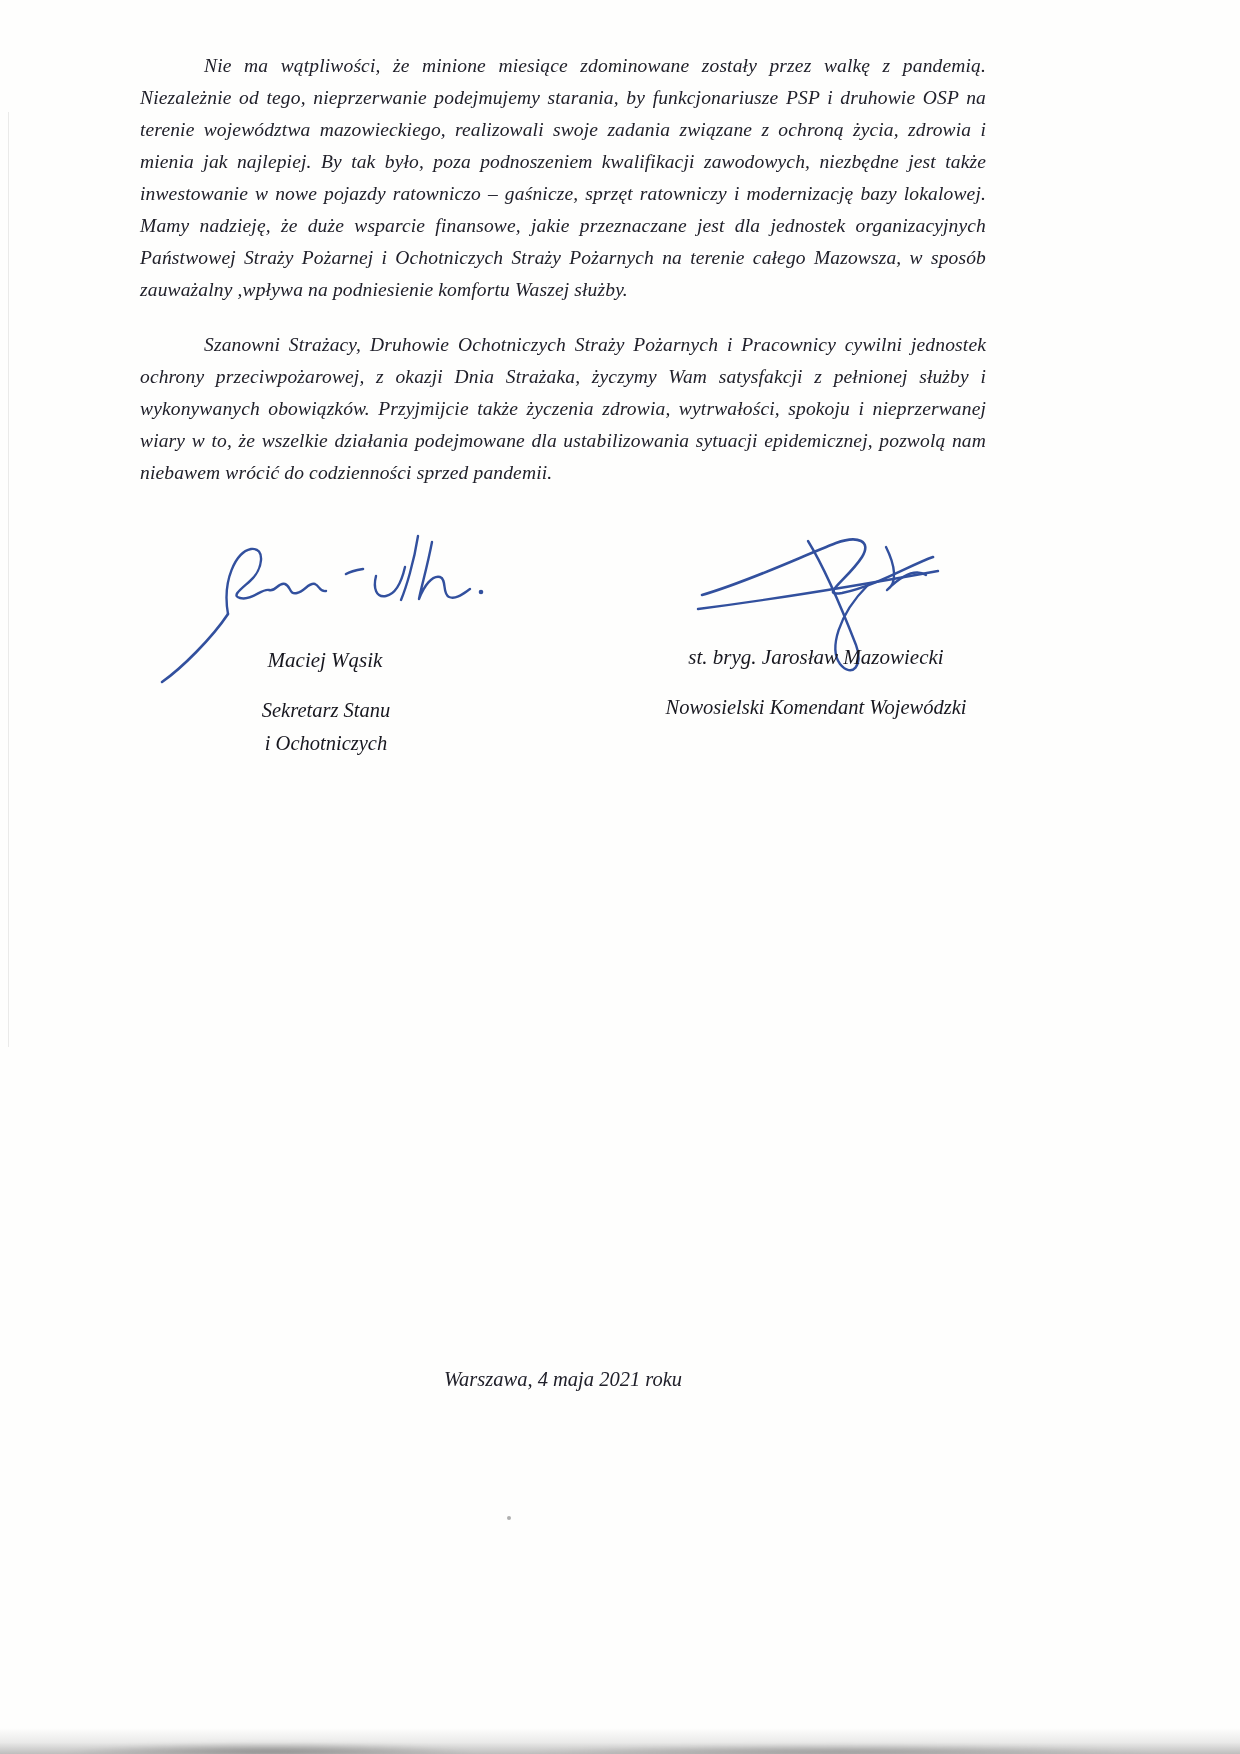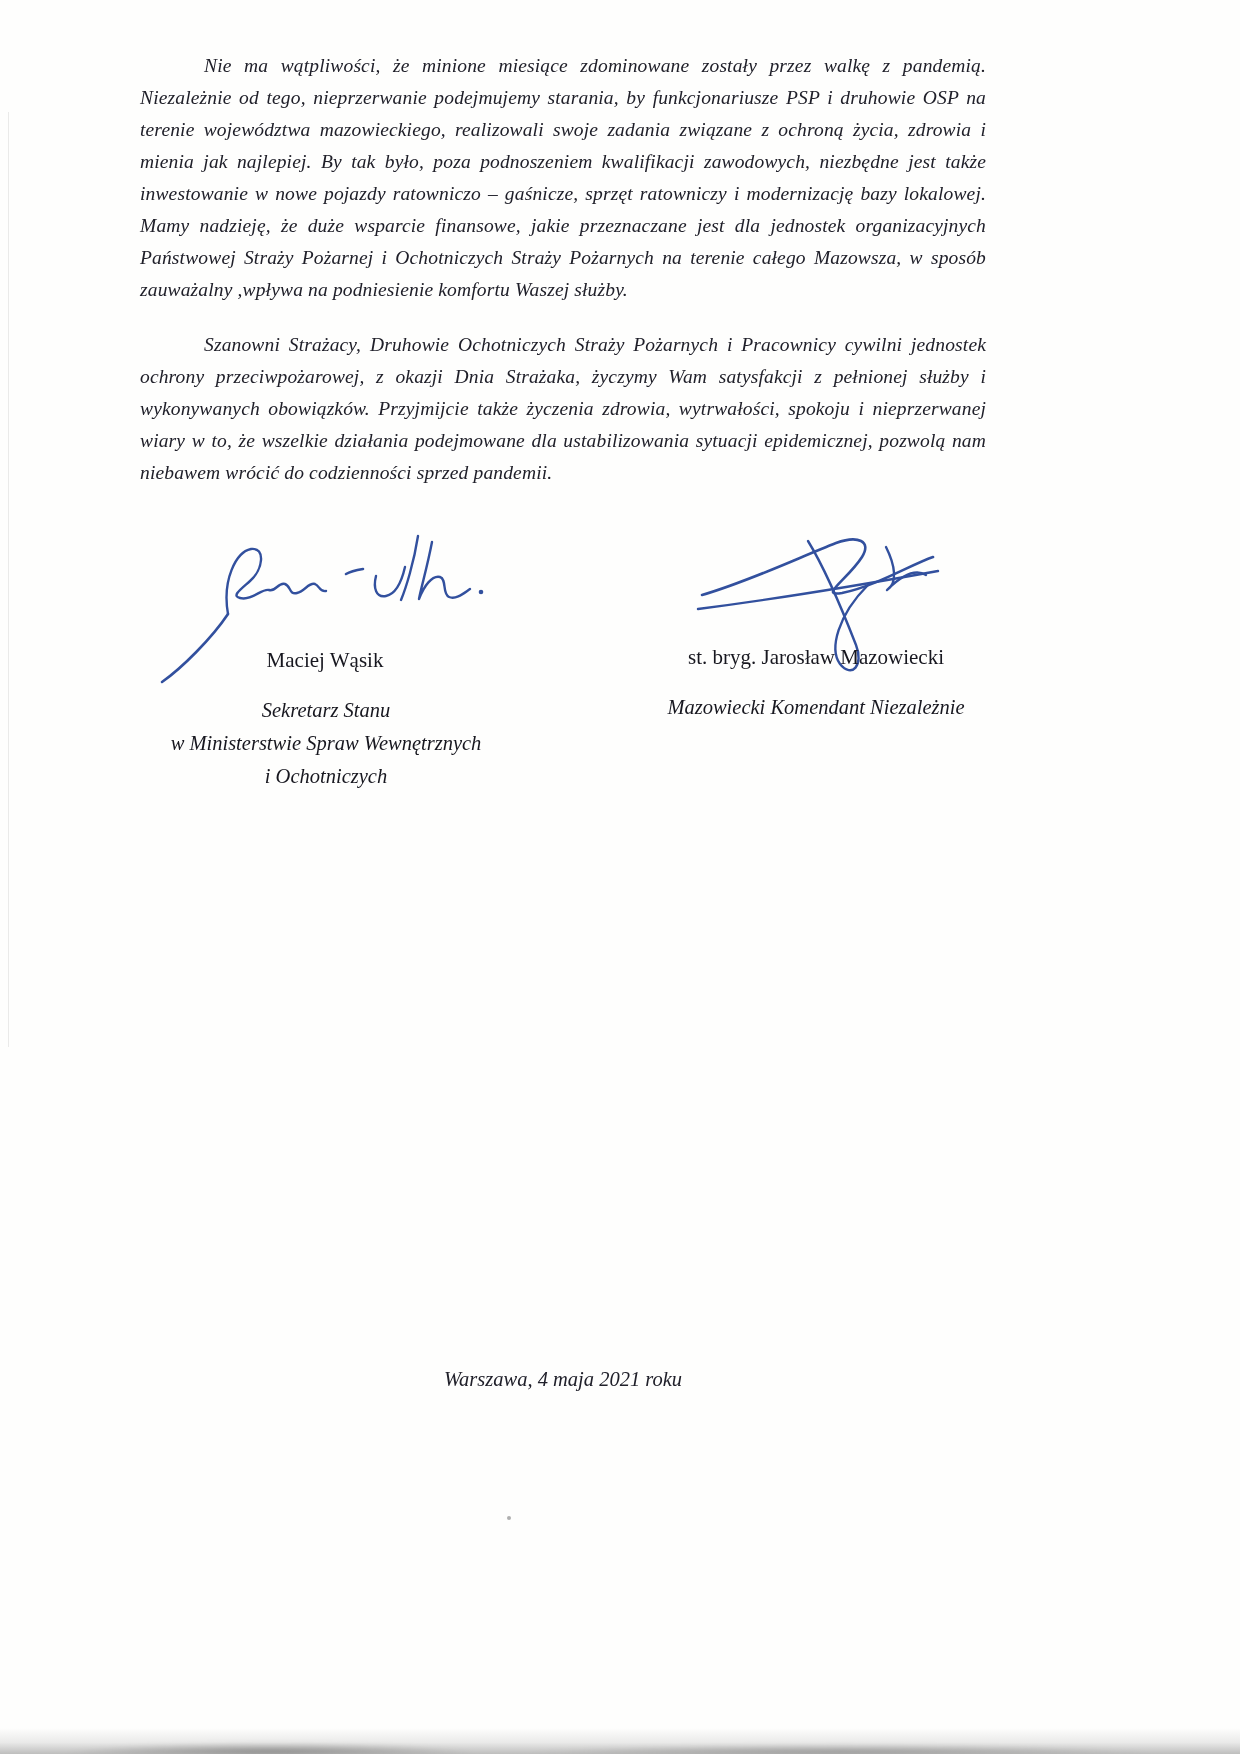--- a/index.html
+++ b/index.html
@@ -45,20 +45,21 @@
   }
   .sig-ink svg path, .sig-ink svg circle {
     stroke: currentColor;
     fill: none;
     stroke-linecap: round;
     stroke-linejoin: round;
   }
   .sig-ink svg circle.dot { fill: currentColor; stroke: none; }
   .sig-name {
     position: absolute;
+    font-style: italic;
     font-size: 21px;
     text-align: center;
     color: #17171f;
   }
   .sig-titles {
     position: absolute;
     font-style: italic;
     font-size: 20.5px;
     line-height: 33px;
     text-align: center;
@@ -147,27 +148,26 @@
       <path d="M12 82 C 60 68, 110 44, 146 30 C 168 22, 182 28, 172 44 C 158 66, 128 84, 152 80 C 186 73, 220 52, 243 44" stroke-width="2.6"></path>
       <path d="M8 96 C 70 88, 160 74, 248 58" stroke-width="2.4"></path>
       <path d="M118 28 C 134 54, 152 96, 166 132 C 174 152, 162 166, 150 151 C 139 136, 148 102, 178 72" stroke-width="2.4"></path>
       <path d="M196 34 C 205 52, 208 70, 197 77 C 212 62, 226 56, 236 62" stroke-width="2.4"></path>
     </svg>
   </div>
 
   <div class="sig-name" style="left:165px; top:648px; width:320px;">Maciej Wąsik</div>
   <div class="sig-titles" style="left:140px; top:694px; width:372px;text-align:center;">
     <div>Sekretarz Stanu</div>
-    <div>w Ministerstwie Spraw Wewnętrznych</div>
     <div>i Ochotniczych</div>
   </div>
 
   <div class="sig-name" style="left:640px; top:645px; width:352px;">st. bryg. Jarosław Mazowiecki</div>
   <div class="sig-titles" style="left:640px; top:691px; width:352px;">
-    <div>Mazowiecki Komendant Niezależnie</div>
+    <div>Nowosielski Komendant Wojewódzki</div>
   </div>
 
   <div class="dateline">Warszawa, 4 maja 2021 roku</div>
 
   <div class="scan-left-line"></div>
   <div class="scan-speck"></div>
   <div class="scan-bottom-smudge-left"></div>
   <div class="scan-bottom-smudge-right"></div>
   <div class="scan-bottom-shadow"></div>
 

